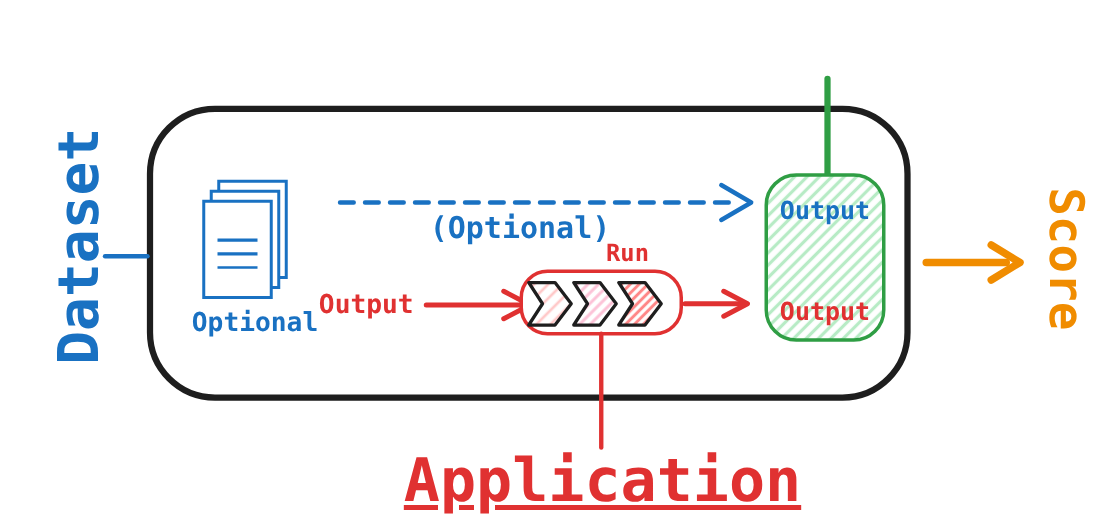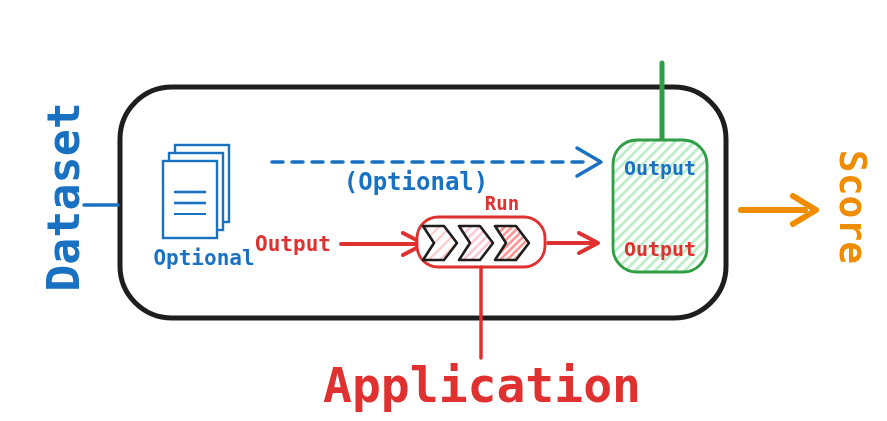--- a/index.html
+++ b/index.html
@@ -122,21 +122,21 @@
       <line x1="741" y1="210" x2="805" y2="210"></line>
       <polyline points="793,196 816,210 793,224"></polyline>
     </g>
   </svg>
 
   <div class="lbl c-blue rot-ccw" style="left:63px;top:197px;font-size:45px;">Dataset</div>
 
 
   <div class="lbl c-orange rot-cw" style="left:853px;top:207px;font-size:38px;">Score</div>
 
-  <div class="lbl c-red" style="left:482px;top:385px;font-size:48px;">Application</div>
+  <div class="lbl c-red" style="left:482px;top:385px;font-size:48px;text-decoration:underline;">Application</div>
 
   <div class="lbl c-blue" style="left:204px;top:258px;font-size:21px;">Optional</div>
 
   <div class="lbl c-blue" style="left:416px;top:147px;font-size:24px;margin-top:35px;">(Optional)</div>
 
   <div class="lbl c-red" style="left:293px;top:244px;font-size:21px;">Output</div>
 
   <div class="lbl c-red" style="left:502px;top:203px;font-size:19px;">Run</div>
 
   <div class="lbl c-blue" style="left:660px;top:168px;font-size:20px;">Output</div>

